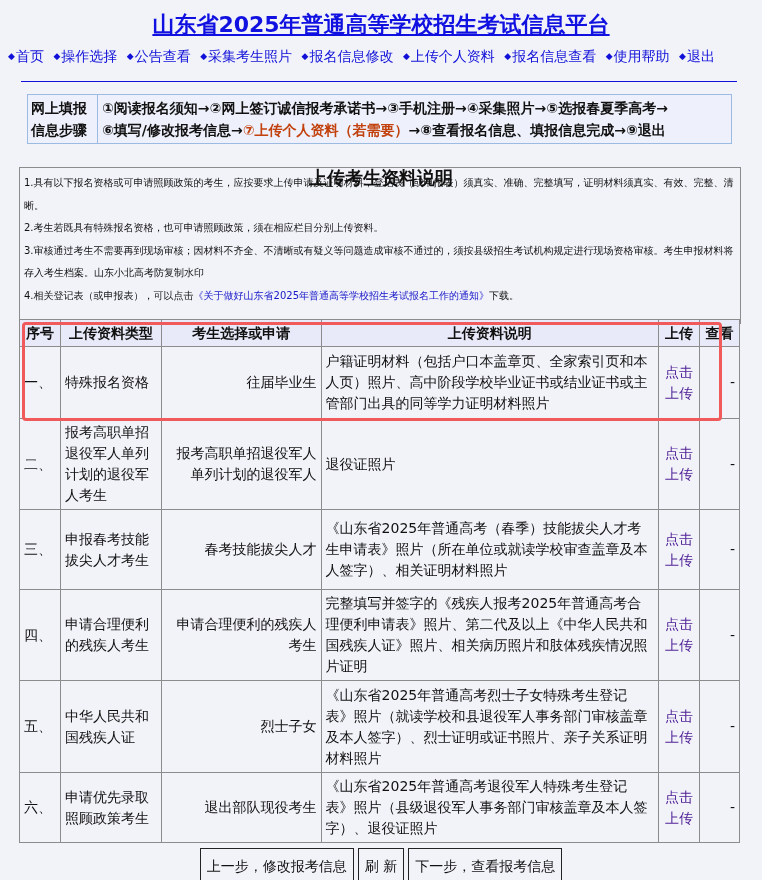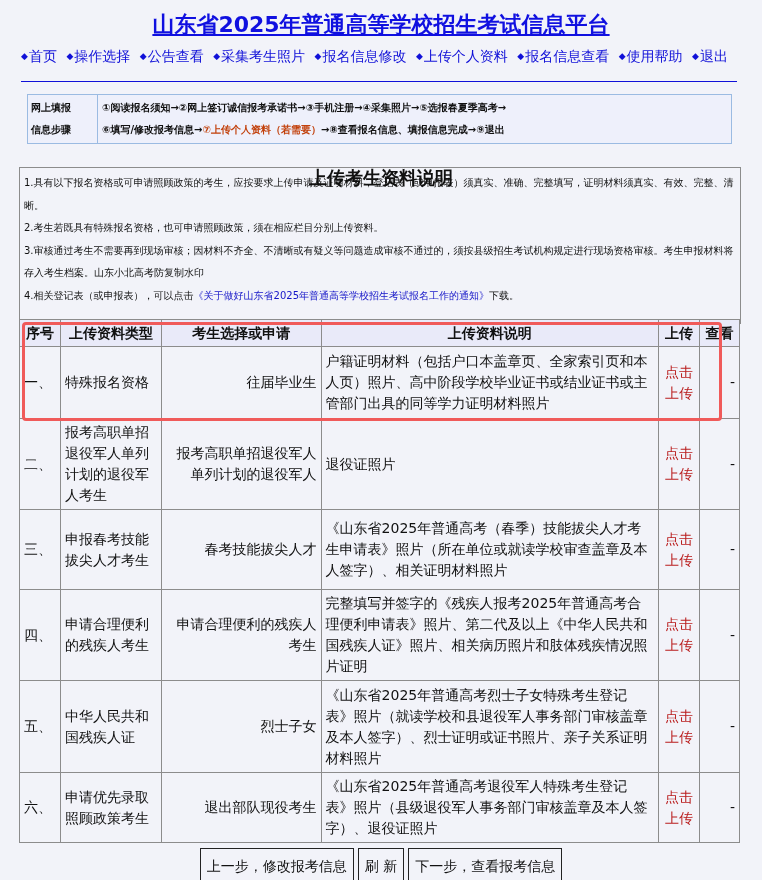--- a/index.html
+++ b/index.html
@@ -1,34 +1,34 @@
 <!DOCTYPE html>
 <html><head>
 <meta charset="utf-8">
 <style>
   html,body{margin:0;padding:0;}
   body{width:762px;height:880px;background:#f2f3f9;font-family:"DejaVu Sans","Liberation Sans",sans-serif;color:#111;position:relative;overflow:hidden;font-size:14px;}
   .title{position:absolute;top:10px;left:0;width:762px;text-align:center;font-size:22px;font-weight:bold;color:#1010e0;letter-spacing:0;text-decoration:underline;}
-  .nav{position:absolute;top:48px;left:21px;width:720px;font-size:14px;color:#1010d8;white-space:nowrap;}
+  .nav{position:absolute;top:48px;left:8px;width:720px;font-size:14px;color:#1010d8;white-space:nowrap;}
   .nav a{color:#1010d8;text-decoration:none;margin-right:5px;}
   .nav .dot{font-size:9px;vertical-align:2px;margin-right:1px;}
   .hr{position:absolute;top:81px;left:21px;width:716px;height:0;border-top:1.5px solid #1010d8;}
-  .steps{position:absolute;top:94px;left:27px;width:703px;height:48px;border:1px solid #9bbbe2;background:#eef0fb;display:flex;font-size:10px;font-weight:bold;}
+  .steps{position:absolute;top:94px;left:27px;width:703px;height:48px;border:1px solid #9bbbe2;background:#eef0fb;display:flex;font-size:14px;font-weight:bold;}
   .steps .lbl{width:66px;border-right:1px solid #9bbbe2;padding:2px 0 0 3px;line-height:22px;}
   .steps .txt{flex:1;padding:2px 0 0 4px;line-height:22px;white-space:nowrap;}
   .steps .red{color:#c2410c;}
   .sect{position:absolute;top:146px;left:0;width:762px;text-align:center;font-size:18px;font-weight:bold;margin-top:20px;}
   .notes{position:absolute;top:167px;left:19px;width:712px;padding:4px 4px 6px 4px;border:1px solid #8c8c8c;border-bottom:none;font-size:10px;line-height:22.5px;height:146px;}
   .notes a{color:#1515c8;text-decoration:none;}
   table.grid{position:absolute;top:319px;left:19px;width:721px;border-collapse:collapse;font-size:14px;}
   table.grid th,table.grid td{border:1.5px solid #8c8c8c;line-height:21px;margin-left:44px;}
   table.grid th{background:#e9eaf9;font-weight:bold;height:26px;padding:0;}
   table.grid td{padding:3px 4px;vertical-align:middle;}
   td.c{text-align:right;}
-  td.link a{color:#b91c1c;text-decoration:none;display:block;text-align:center;}
+  td.link a{color:#4c1d95;text-decoration:none;display:block;text-align:center;}
   .hl{position:absolute;top:322px;left:22px;width:700px;height:99px;border:3px solid #f05a5a;border-radius:4px;box-sizing:border-box;pointer-events:none;}
   .btns{position:absolute;top:848px;left:0;width:762px;text-align:center;font-size:0;}
   .btns button{font-family:"DejaVu Sans","Liberation Sans",sans-serif;font-size:14px;background:#f2f3f9;border:1px solid #222;height:37px;padding:0 6px;margin:0 2px;color:#111;}
 </style>
 </head>
 <body>
 
 <div class="title">山东省2025年普通高等学校招生考试信息平台</div>
 
 <div class="nav">

